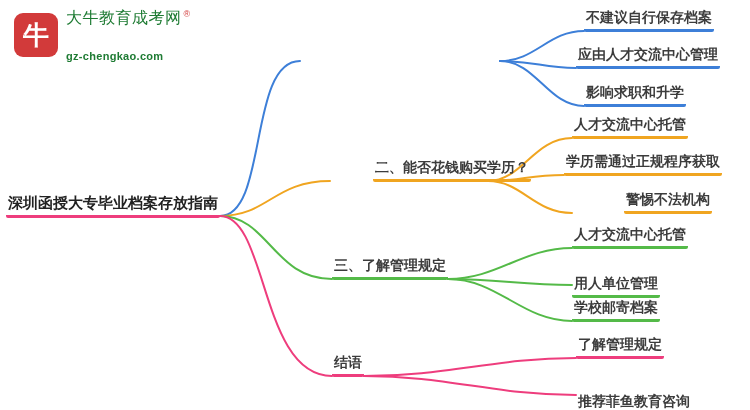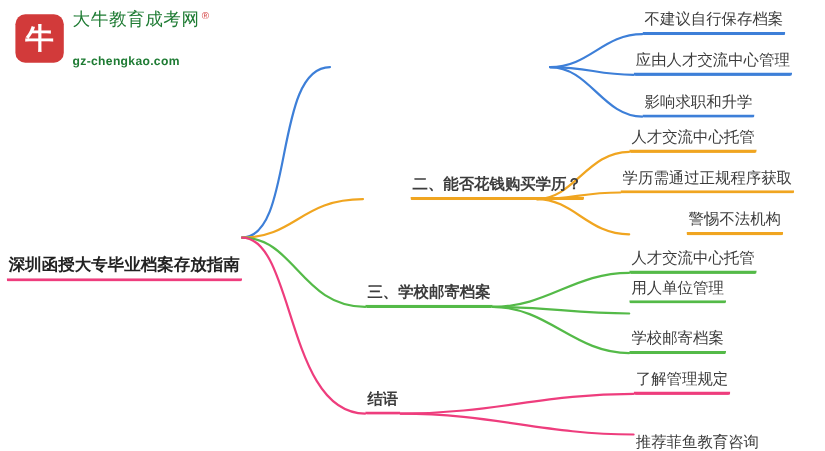--- a/index.html
+++ b/index.html
@@ -1,22 +1,22 @@
 <!DOCTYPE html>
 <html><head>
 <meta charset="utf-8">
 <style>
   html,body{margin:0;padding:0;}
   body{font-family:"Liberation Sans","DejaVu Sans",sans-serif;background:#fff;}
   .canvas{position:relative;width:750px;height:410px;background:#ffffff;overflow:hidden;}
   .links{position:absolute;left:0;top:0;width:750px;height:410px;pointer-events:none;}
   .node{position:absolute;white-space:nowrap;font-size:14px;line-height:18px;font-weight:600;
         color:#3c3c3c;padding:0 2px 3px;border-bottom:3px solid transparent;border-radius:2px;}
-  .node.child{font-weight:400;}
-  .node.root{font-size:15px;line-height:19px;font-weight:700;color:#222;margin-top:38px;}
+  .node.child{font-weight:700;}
+  .node.root{font-size:15px;line-height:19px;font-weight:700;color:#222;}
   .u-blue{border-bottom-color:#3d7fd8;}
   .u-orange{border-bottom-color:#f0a520;}
   .u-green{border-bottom-color:#54ba48;}
   .u-pink{border-bottom-color:#ee3d7d;}
   .logo{position:absolute;left:14px;top:8px;display:flex;align-items:center;gap:8px;}
   .logo-mark{width:44px;height:44px;background:#d23a3a;border-radius:9px;display:flex;
              align-items:center;justify-content:center;color:#fff;font-size:26px;font-weight:700;}
   .logo-name{font-size:16px;font-weight:400;color:#1e7b33;letter-spacing:.5px;}
   .logo-name sup{color:#d23a3a;font-size:9px;margin-left:2px;}
   .logo-domain{font-size:11px;font-weight:700;color:#1e7b33;margin-top:21px;letter-spacing:.3px;}
@@ -54,31 +54,31 @@
     </div>
     <div class="logo-text">
       <div class="logo-name"><span>大牛教育成考网</span><sup>®</sup></div>
       <div class="logo-domain">gz-chengkao.com</div>
     </div>
   </div>
 
   <div class="node root u-pink" style="left:6px;top:193px;">深圳函授大专毕业档案存放指南</div>
 
   <div class="node u-orange" style="left:330px;top:158px;margin-left:43px;">二、能否花钱购买学历？</div>
-  <div class="node u-green" style="left:332px;top:256px;">三、学校邮寄档案</div>
+  <div class="node u-green" style="left:332px;top:256px;">三、了解管理规定</div>
   <div class="node u-pink" style="left:332px;top:353px;">结语</div>
 
   <div class="node child u-blue" style="left:584px;top:8px;">不建议自行保存档案</div>
   <div class="node child u-blue" style="left:576px;top:45px;">应由人才交流中心管理</div>
   <div class="node child u-blue" style="left:584px;top:83px;">影响求职和升学</div>
 
   <div class="node child u-orange" style="left:572px;top:115px;">人才交流中心托管</div>
   <div class="node child u-orange" style="left:564px;top:152px;">学历需通过正规程序获取</div>
   <div class="node child u-orange" style="left:600px;top:190px;margin-left:24px;">警惕不法机构</div>
 
   <div class="node child u-green" style="left:572px;top:225px;">人才交流中心托管</div>
-  <div class="node child u-green" style="left:572px;top:252px;">用人单位管理</div>
+  <div class="node child u-green" style="left:572px;top:274px;">用人单位管理</div>
   <div class="node child u-green" style="left:572px;top:298px;">学校邮寄档案</div>
 
   <div class="node child u-pink" style="left:576px;top:335px;">了解管理规定</div>
   <div class="node child u-pink" style="left:576px;top:392px;">推荐菲鱼教育咨询</div>
 
 </div>
 
 </body></html>

